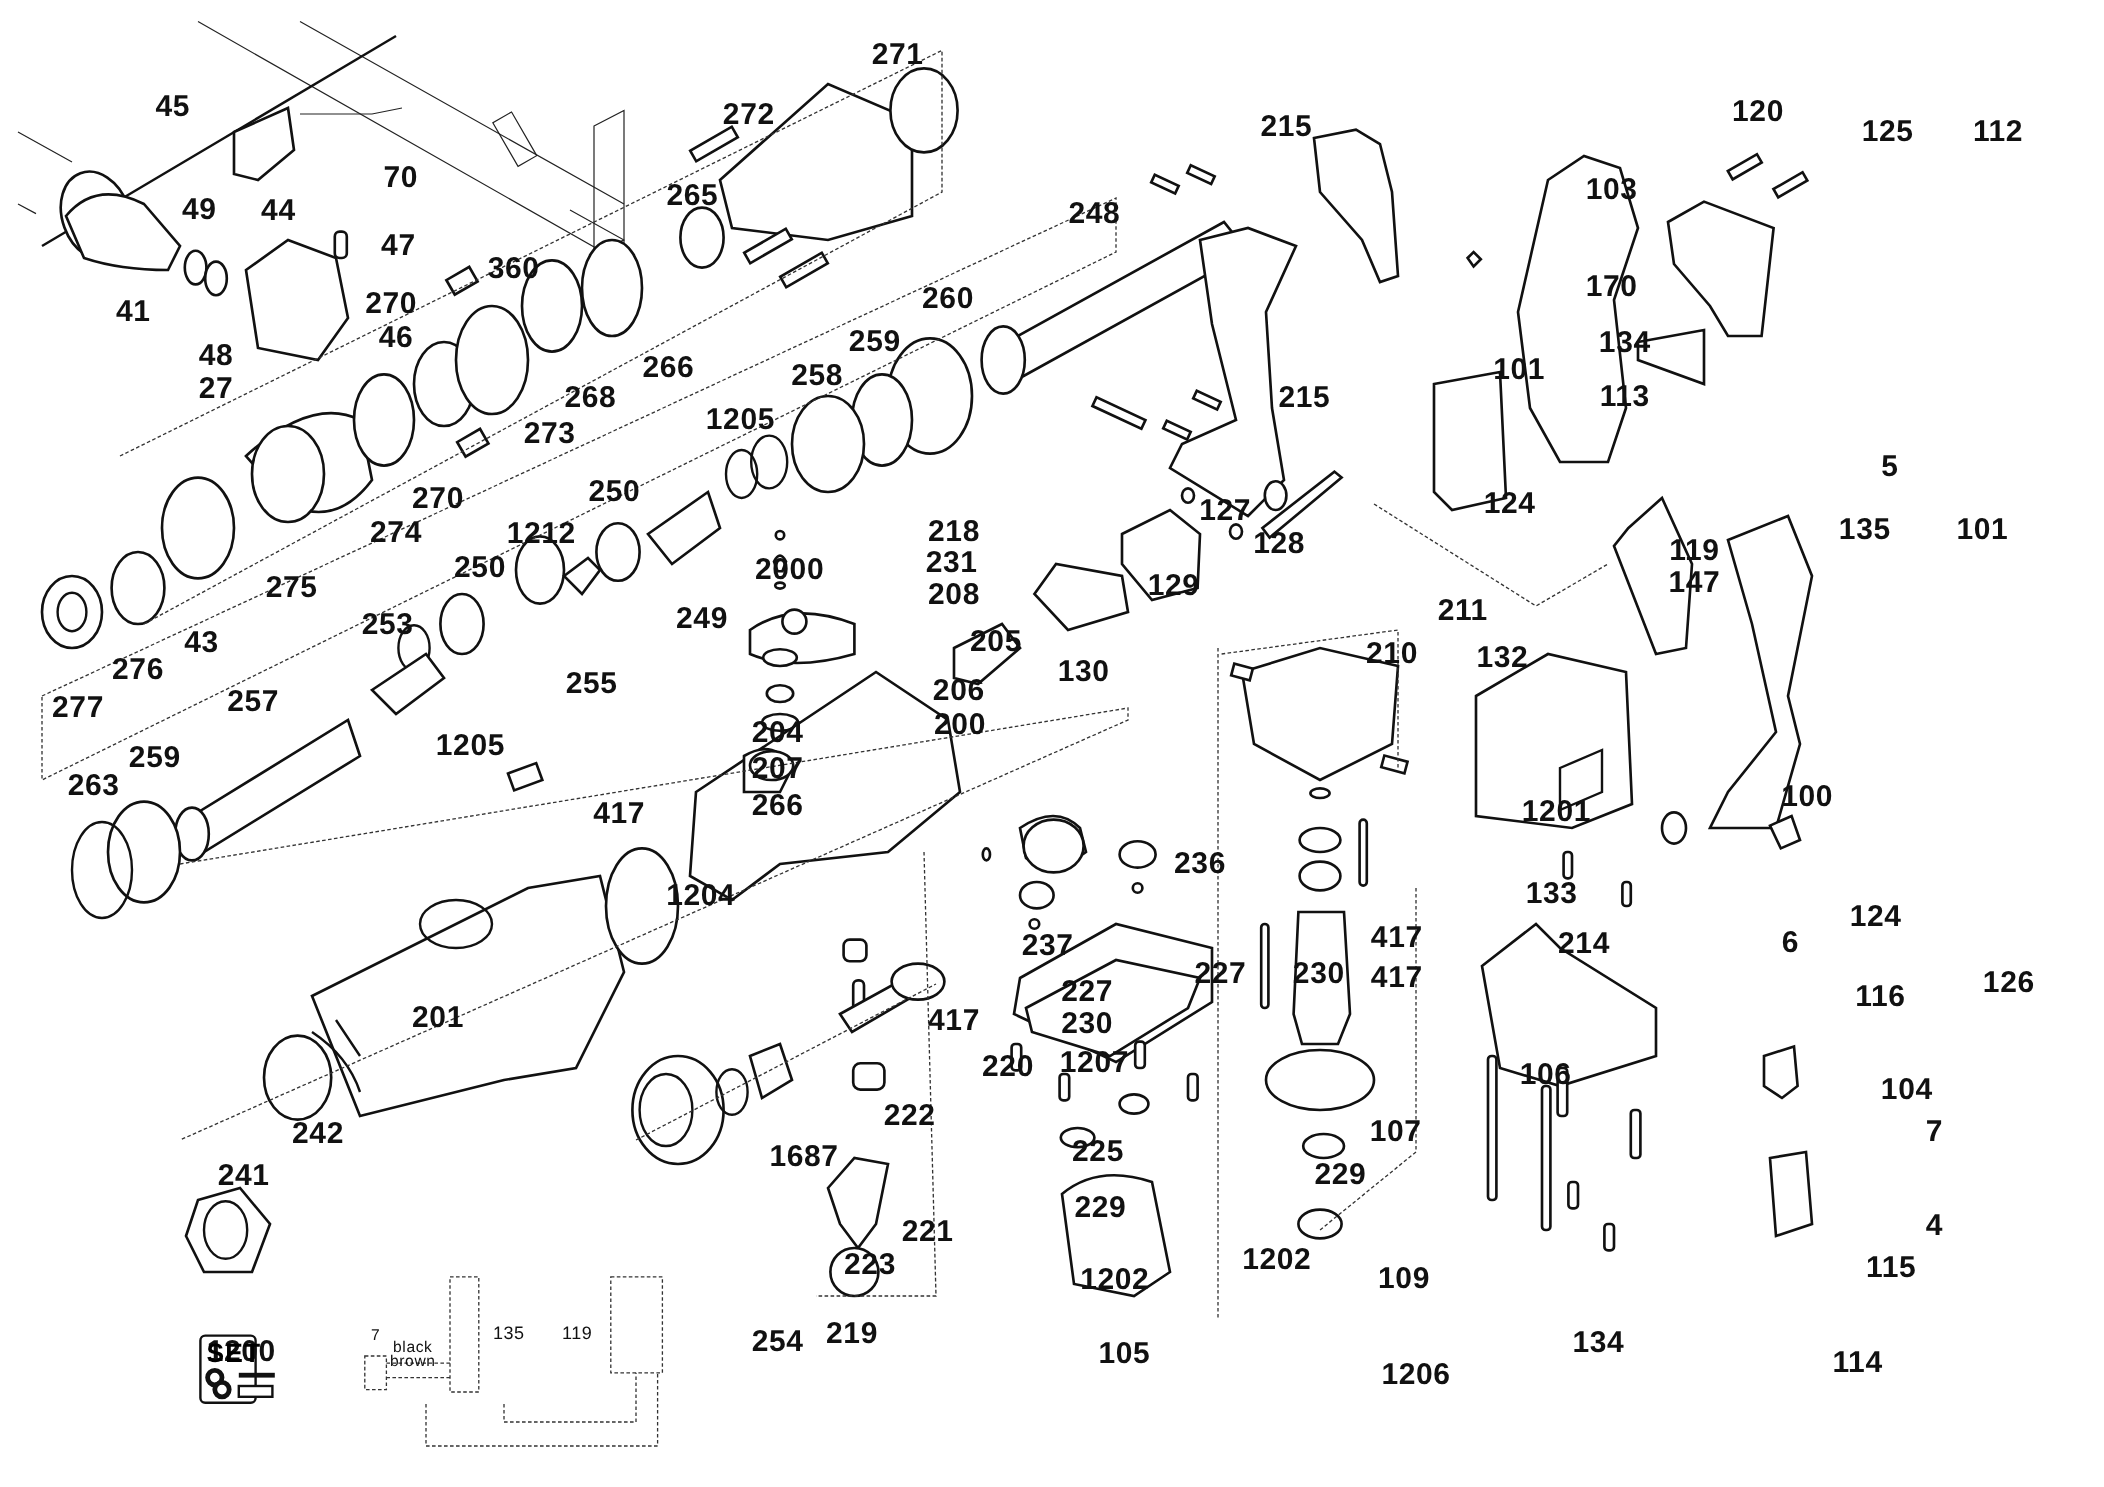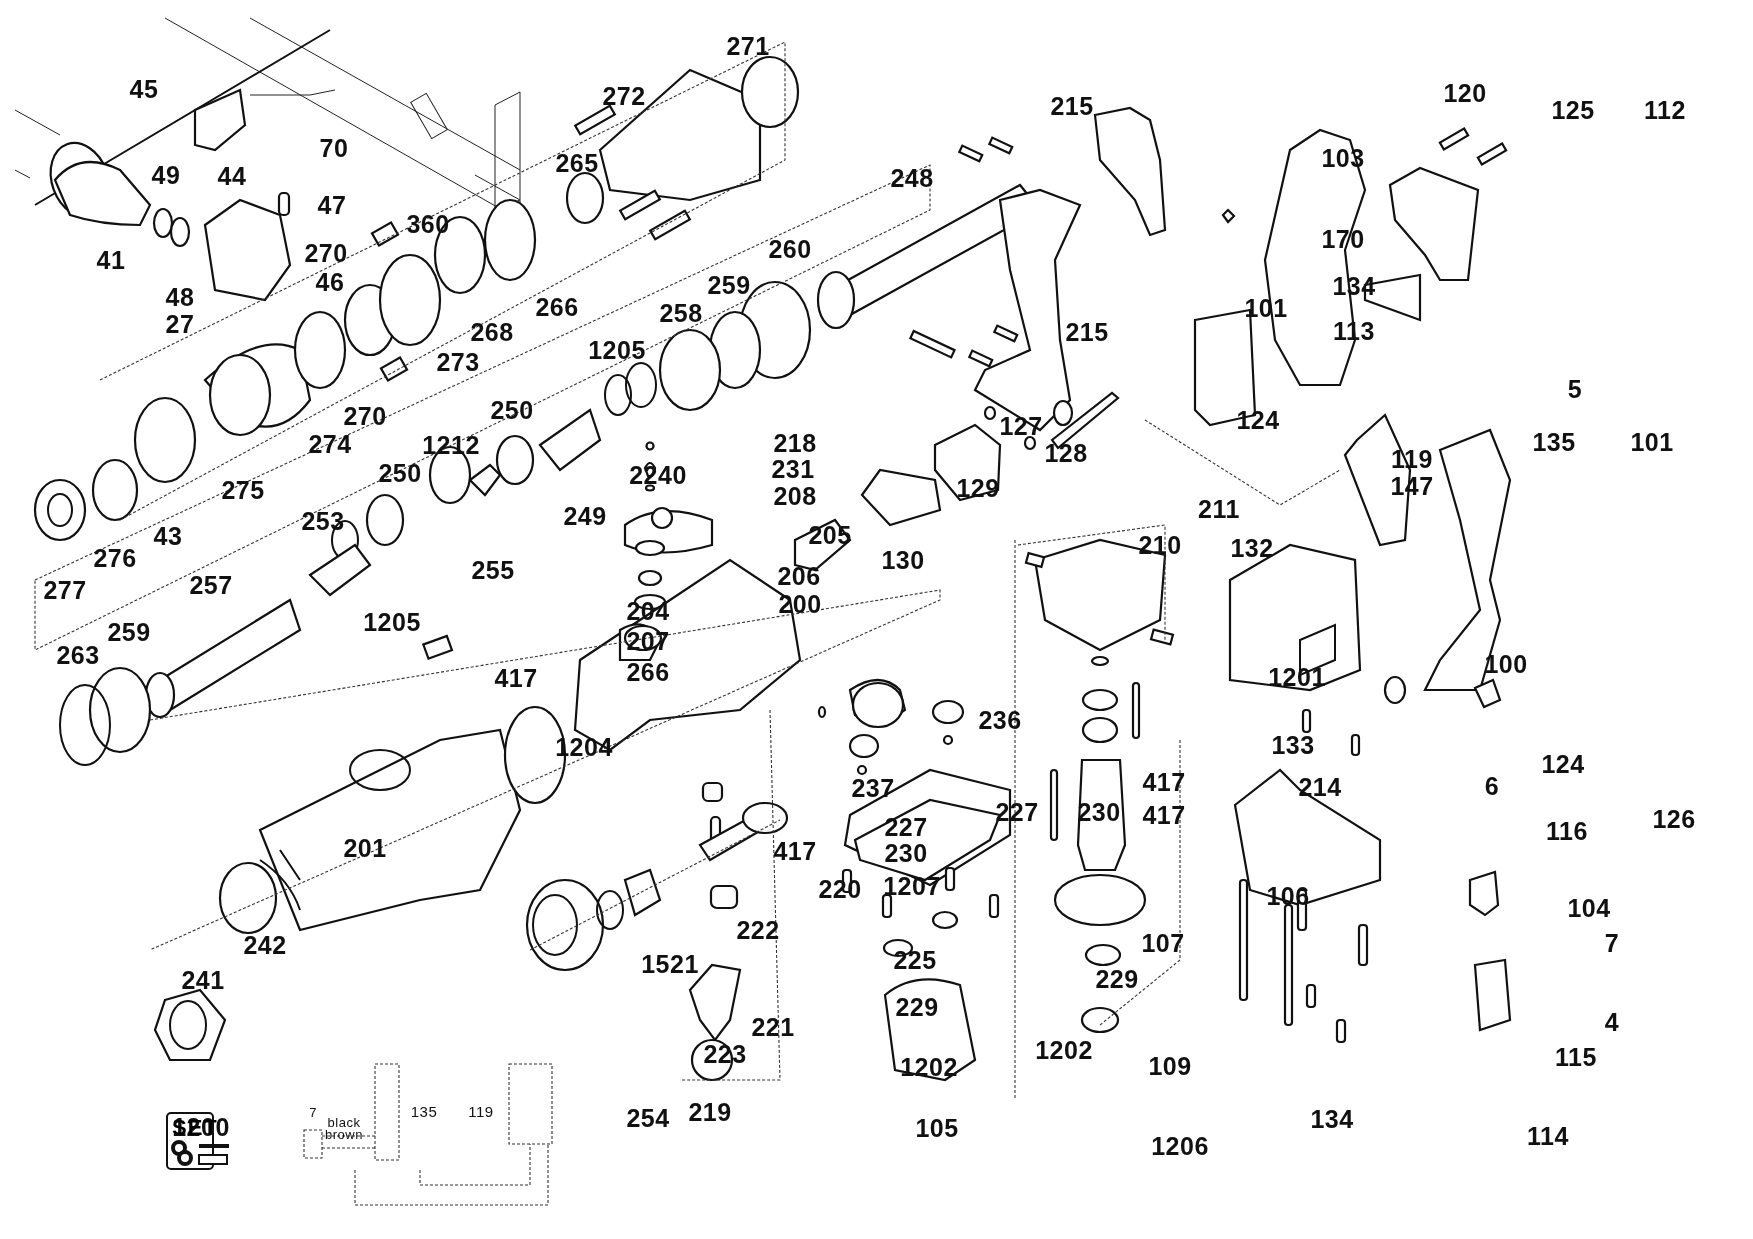--- a/index.html
+++ b/index.html
@@ -240,21 +240,21 @@
   <span class="lbl" style="left:243px;top:490px">275</span>
   <span class="lbl" style="left:168px;top:536px">43</span>
   <span class="lbl" style="left:115px;top:558px">276</span>
   <span class="lbl" style="left:65px;top:590px">277</span>
 
   <span class="lbl" style="left:912px;top:178px">248</span>
   <span class="lbl" style="left:790px;top:249px">260</span>
   <span class="lbl" style="left:729px;top:285px">259</span>
   <span class="lbl" style="left:681px;top:313px">258</span>
   <span class="lbl" style="left:617px;top:350px">1205</span>
-  <span class="lbl" style="left:658px;top:475px">2240</span>
+  <span class="lbl" style="left:658px;top:475px">2000</span>
   <span class="lbl" style="left:512px;top:410px">250</span>
   <span class="lbl" style="left:585px;top:516px">249</span>
   <span class="lbl" style="left:451px;top:445px">1212</span>
   <span class="lbl" style="left:400px;top:473px">250</span>
   <span class="lbl" style="left:493px;top:570px">255</span>
   <span class="lbl" style="left:323px;top:521px">253</span>
   <span class="lbl" style="left:392px;top:622px">1205</span>
   <span class="lbl" style="left:211px;top:585px">257</span>
   <span class="lbl" style="left:129px;top:632px">259</span>
   <span class="lbl" style="left:78px;top:655px">263</span>
@@ -286,21 +286,21 @@
   <span class="lbl" style="left:915px;top:960px">225</span>
   <span class="lbl" style="left:917px;top:1007px">229</span>
   <span class="lbl" style="left:1117px;top:979px">229</span>
   <span class="lbl" style="left:1064px;top:1050px">1202</span>
   <span class="lbl" style="left:929px;top:1067px">1202</span>
   <span class="lbl" style="left:937px;top:1128px">105</span>
 
   <span class="lbl" style="left:795px;top:851px">417</span>
   <span class="lbl" style="left:840px;top:889px">220</span>
   <span class="lbl" style="left:758px;top:930px">222</span>
-  <span class="lbl" style="left:670px;top:964px">1521</span>
+  <span class="lbl" style="left:670px;top:964px">1687</span>
   <span class="lbl" style="left:773px;top:1027px">221</span>
   <span class="lbl" style="left:725px;top:1054px">223</span>
   <span class="lbl" style="left:648px;top:1118px">254</span>
   <span class="lbl" style="left:710px;top:1112px">219</span>
 
   <span class="lbl" style="left:1072px;top:106px">215</span>
   <span class="lbl" style="left:1343px;top:158px">103</span>
   <span class="lbl" style="left:1343px;top:239px">170</span>
   <span class="lbl" style="left:1266px;top:308px">101</span>
   <span class="lbl" style="left:1087px;top:332px">215</span>

